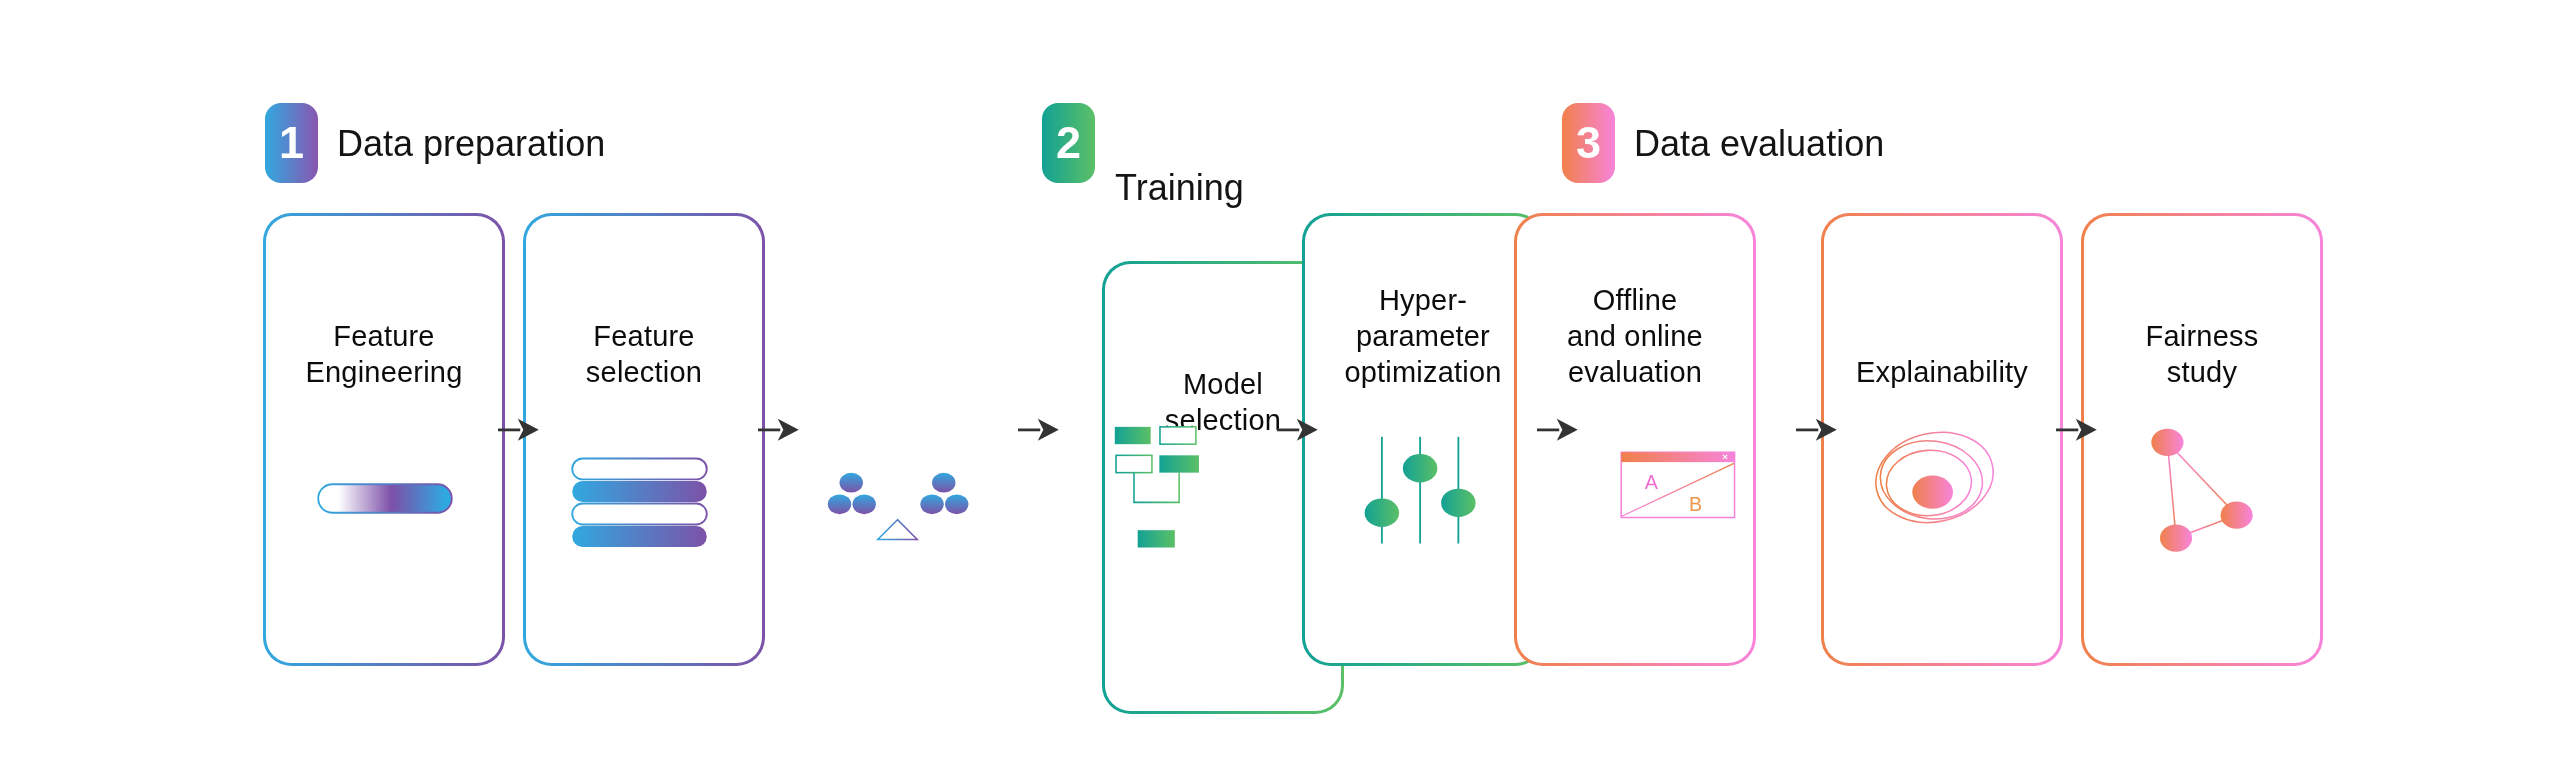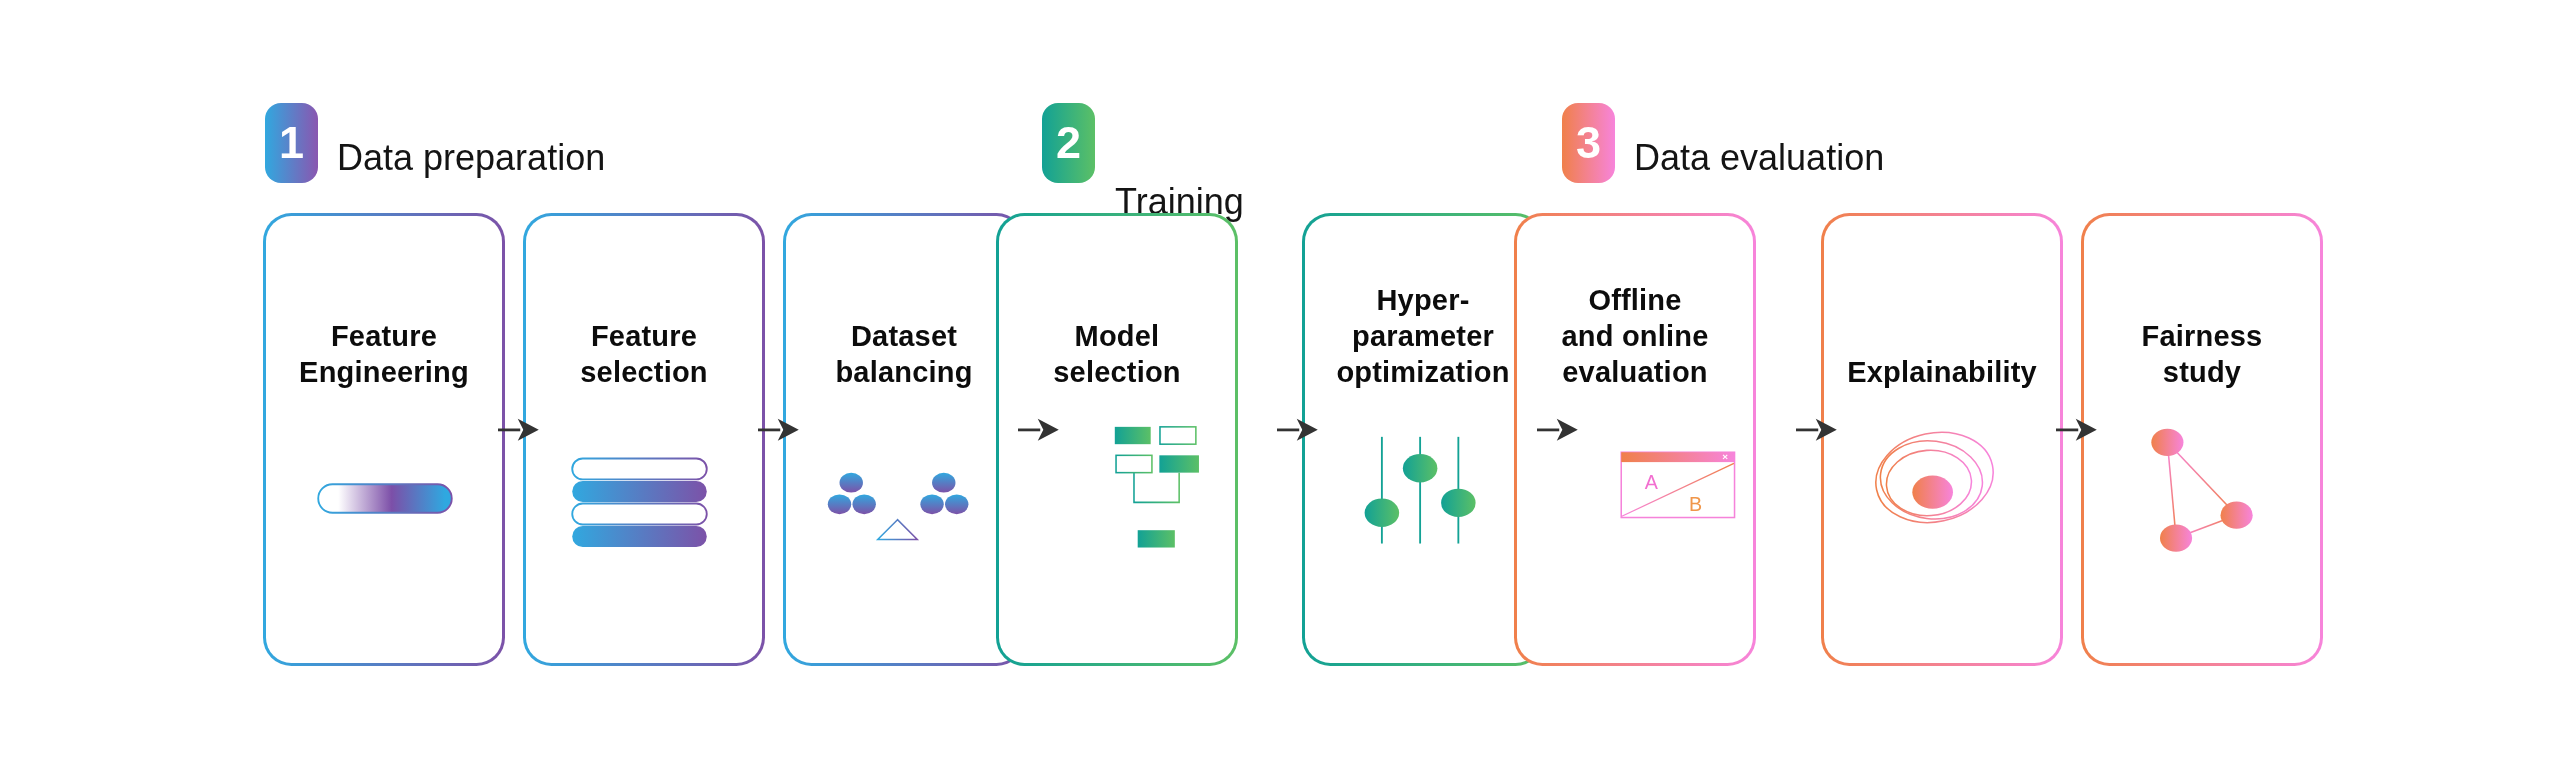--- a/index.html
+++ b/index.html
@@ -12,44 +12,44 @@
   .badge {
     position:absolute; top:103px; width:53px; height:80px; border-radius:16px;
     display:flex; align-items:center; justify-content:center;
     color:#ffffff; font-size:45px; font-weight:bold;
   }
   .badge.s1 { left:265px;  background:linear-gradient(90deg,#31a8df,#8a56b0); }
   .badge.s2 { left:1042px; background:linear-gradient(90deg,#12a195,#5cc066); }
   .badge.s3 { left:1562px; background:linear-gradient(90deg,#f0804a,#f784db); }
 
   .section-label {
-    position:absolute; top:135px; height:45px; line-height:45px;
+    position:absolute; top:121px; height:45px; line-height:45px;
     font-size:36px; font-weight:400; color:#141414; white-space:nowrap;
   }
   .section-label.l1 { left:337px; }
   .section-label.l2 { left:1115px;margin-top:44px; }
   .section-label.l3 { left:1634px; }
 
   
   .card {
     position:absolute; top:213px; width:236px; height:447px;
     border:3.7px solid transparent; border-radius:28.4px;
     background:linear-gradient(#fff,#fff) padding-box, var(--bg) border-box;
   }
   .card.g1 { --bg:linear-gradient(90deg,#31a8df,#7c52a8); }
   .card.g2 { --bg:linear-gradient(90deg,#12a195,#5cc066); }
   .card.g3 { --bg:linear-gradient(90deg,#f0804a,#f784db); }
   .card.c0 { left:263px; }  .card.c1 { left:523px; }  .card.c2 { left:783px; }
-  .card.c3 { left:996px; } .card.c4 { left:1302px; } .card.c5 { left:1514px; }
+  .card.c3 { left:1102px;margin-top:48px; } .card.c4 { left:1302px; } .card.c5 { left:1514px; }
   .card.c6 { left:1821px; } .card.c7 { left:2081px; }
 
   .card-title {
     position:absolute; left:0; right:0; top:0; height:174px;
     display:flex; align-items:flex-end; justify-content:center;
-    text-align:center; font-weight:bold; font-size:29px; line-height:36px;
+    text-align:center; font-weight:normal; font-size:29px; line-height:36px;
     color:#0c0c0c; white-space:pre-line; letter-spacing:0.2px;
   }
 
   
   .arrow { position:absolute; top:418px; }
   .arrow.a0 { left:498px; }  .arrow.a1 { left:758px; } .arrow.a2 { left:1018px; }
   .arrow.a3 { left:1277px; } .arrow.a4 { left:1537px; } .arrow.a5 { left:1796px; }
   .arrow.a6 { left:2056px; }
 
   
@@ -120,24 +120,20 @@
   </div>
   <div class="section-label l3">Data evaluation</div>
 
   <div class="card g1 c0">
     <div class="card-title">Feature
 Engineering</div>
   </div>
   <div class="card g1 c1">
     <div class="card-title">Feature
 selection</div>
-  </div>
-  <div class="card g1 c2">
-    <div class="card-title">Dataset
-balancing</div>
   </div>
   <div class="card g2 c3">
     <div class="card-title">Model
 selection</div>
   </div>
   <div class="card g2 c4">
     <div class="card-title">Hyper-
 parameter
 optimization</div>
   </div>

